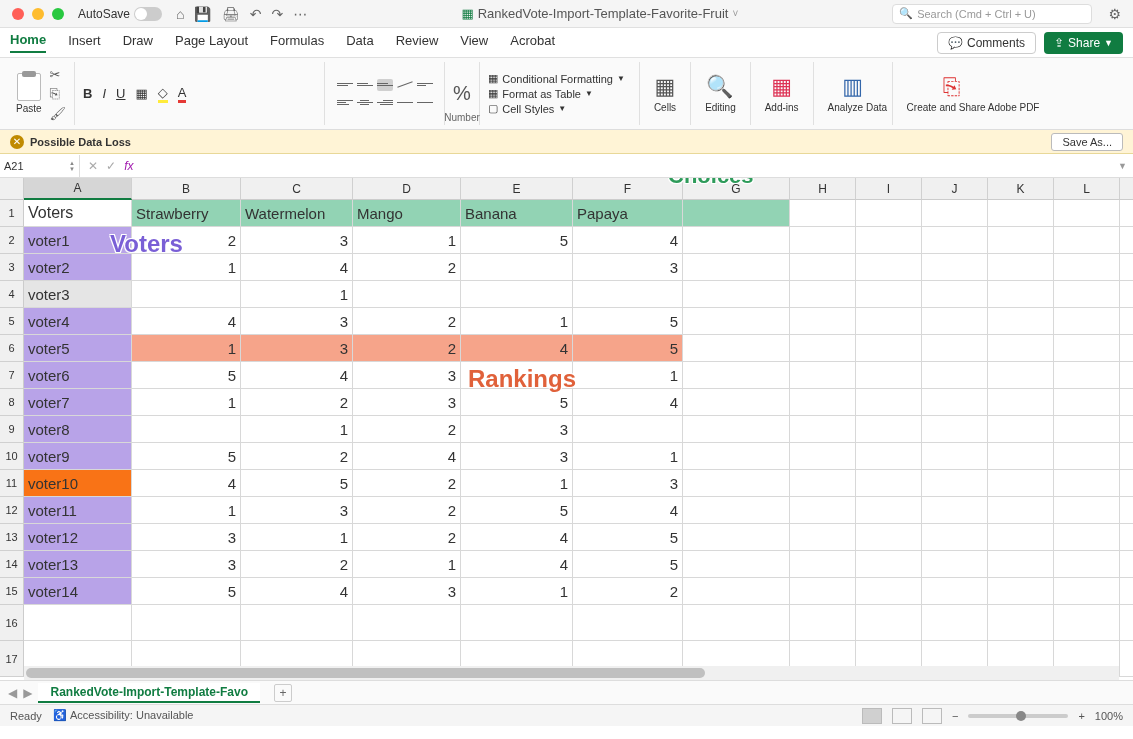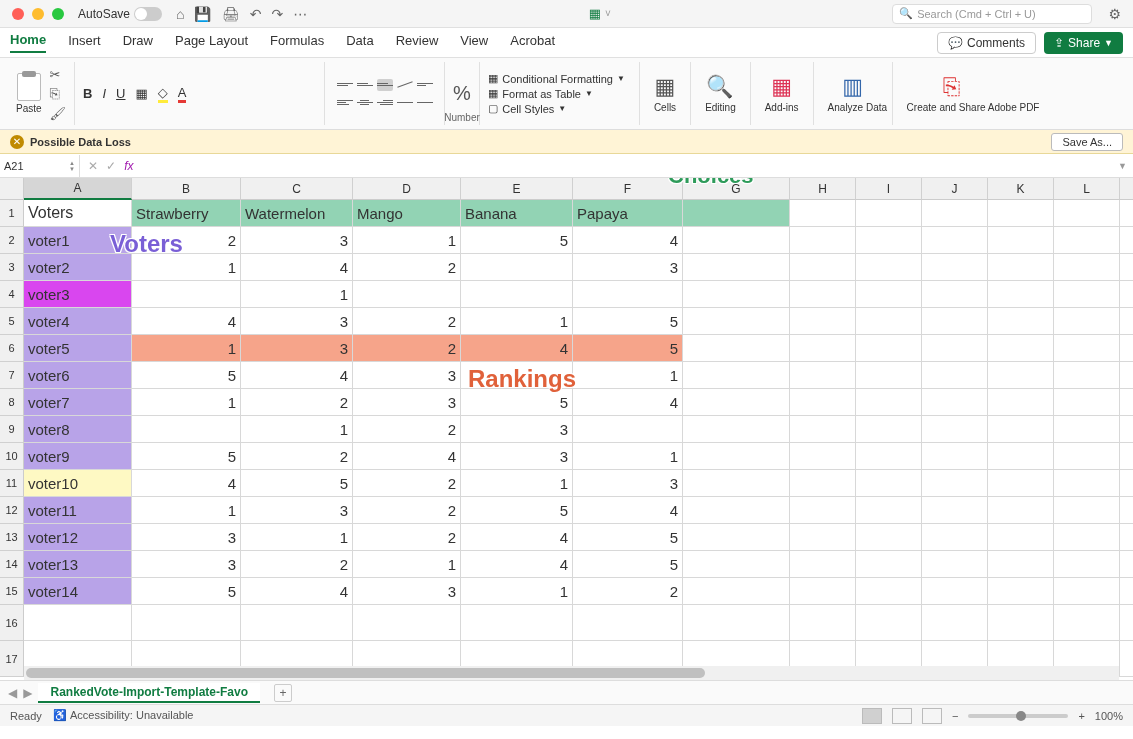--- a/index.html
+++ b/index.html
@@ -121,20 +121,21 @@
   <div class="qat">
     <span>⌂</span>
     <span>💾</span>
     <span>🖨</span>
     <span>↶</span>
     <span>↷</span>
     <span>⋯</span>
   </div>
   <div class="title-center">
     <span style="color:#107c41">▦</span>
+    <span>RankedVote-Import-Template-Favorite-Fruit</span>
     <span class="chev">˅</span>
   </div>
   <div class="search-box">
     <span>🔍</span>
     <span>Search (Cmd + Ctrl + U)</span>
   </div>
   <span class="settings-ic">⚙</span>
 </div>
 
 <div class="tabs">
@@ -390,21 +391,21 @@
         <div class="cell r" style="width: 110px;">3</div>
         <div class="cell r" style="width: 107px;"></div>
         <div class="cell r" style="width: 66px;"></div>
         <div class="cell r" style="width: 66px;"></div>
         <div class="cell r" style="width: 66px;"></div>
         <div class="cell r" style="width: 66px;"></div>
         <div class="cell r" style="width: 66px;"></div>
         <div class="cell r" style="width: 66px;"></div>
       </div>
       <div class="row">
-        <div class="cell l" style="width: 108px; background: #d946ef;">voter3</div>
+        <div class="cell l" style="width: 108px; background: #e5e5e5;">voter3</div>
         <div class="cell r" style="width: 109px;"></div>
         <div class="cell r" style="width: 112px;">1</div>
         <div class="cell r" style="width: 108px;"></div>
         <div class="cell r" style="width: 112px;"></div>
         <div class="cell r" style="width: 110px;"></div>
         <div class="cell r" style="width: 107px;"></div>
         <div class="cell r" style="width: 66px;"></div>
         <div class="cell r" style="width: 66px;"></div>
         <div class="cell r" style="width: 66px;"></div>
         <div class="cell r" style="width: 66px;"></div>
@@ -495,21 +496,21 @@
         <div class="cell r" style="width: 110px;">1</div>
         <div class="cell r" style="width: 107px;"></div>
         <div class="cell r" style="width: 66px;"></div>
         <div class="cell r" style="width: 66px;"></div>
         <div class="cell r" style="width: 66px;"></div>
         <div class="cell r" style="width: 66px;"></div>
         <div class="cell r" style="width: 66px;"></div>
         <div class="cell r" style="width: 66px;"></div>
       </div>
       <div class="row">
-        <div class="cell l" style="width: 108px; background: #fef9c3;">voter10</div>
+        <div class="cell l" style="width: 108px; background: #f97316;">voter10</div>
         <div class="cell r" style="width: 109px;">4</div>
         <div class="cell r" style="width: 112px;">5</div>
         <div class="cell r" style="width: 108px;">2</div>
         <div class="cell r" style="width: 112px;">1</div>
         <div class="cell r" style="width: 110px;">3</div>
         <div class="cell r" style="width: 107px;"></div>
         <div class="cell r" style="width: 66px;"></div>
         <div class="cell r" style="width: 66px;"></div>
         <div class="cell r" style="width: 66px;"></div>
         <div class="cell r" style="width: 66px;"></div>

